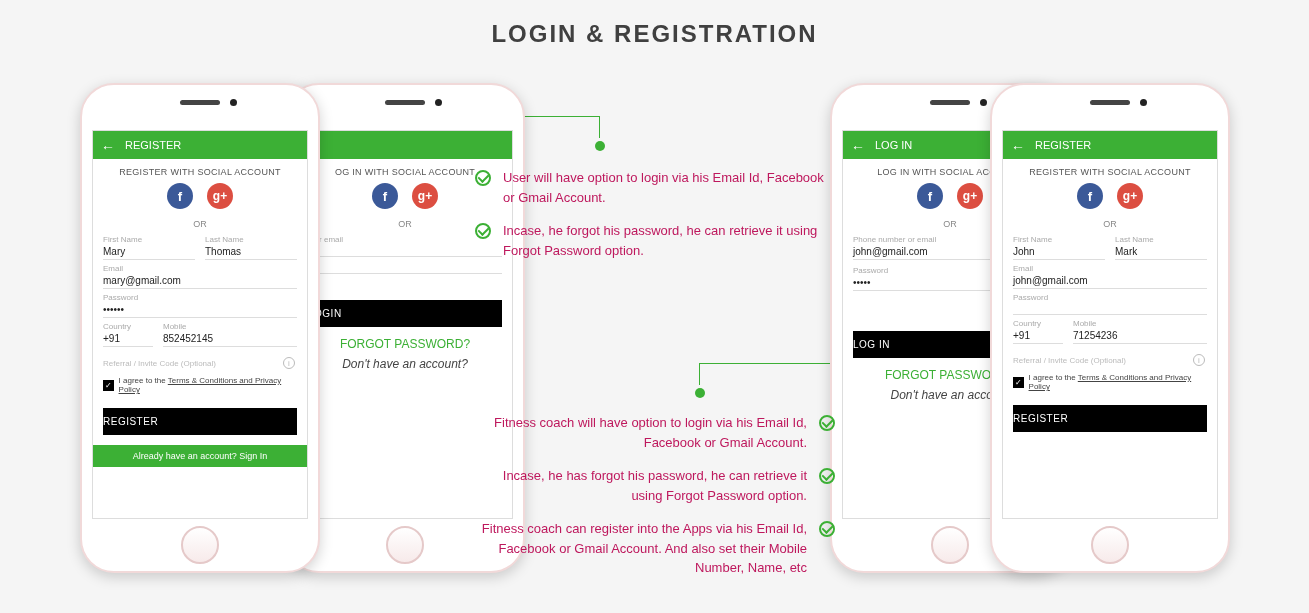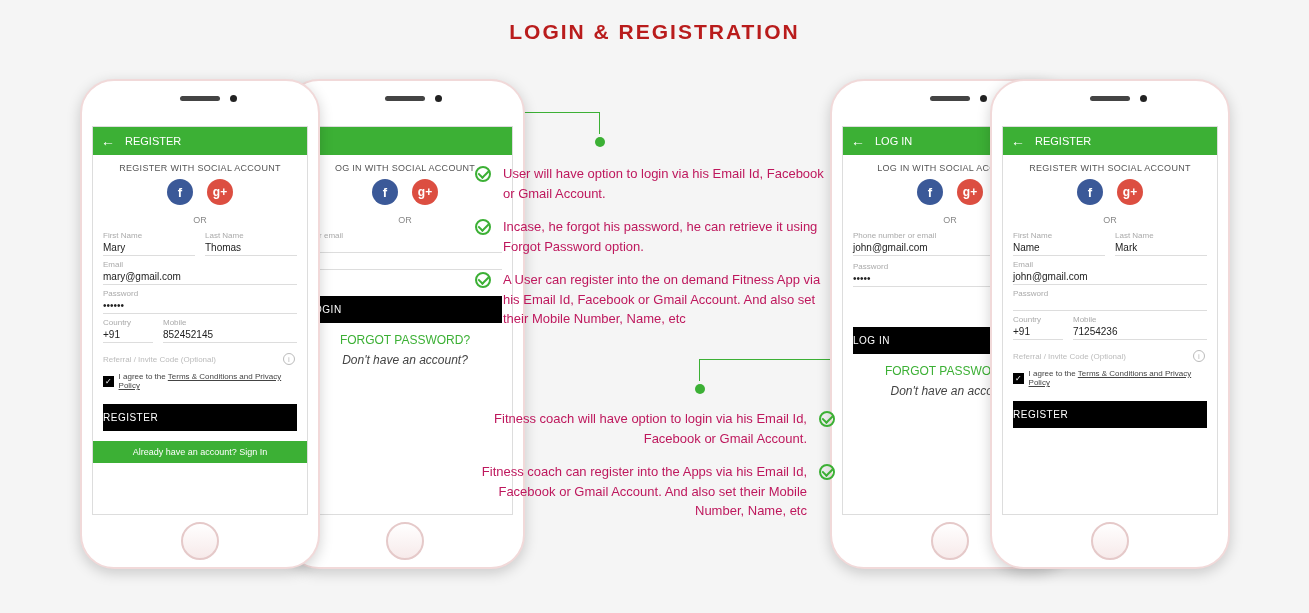--- a/index.html
+++ b/index.html
@@ -6,22 +6,22 @@
   body {
     font-family: Arial, sans-serif;
     background: #f5f5f5;
     width: 1309px;
     height: 613px;
     overflow: hidden;
     position: relative;
   }
   .page-title {
     text-align: center;
-    color: #b91c1c;
-    font-size: 21px;
+    color: #404040;
+    font-size: 24px;
     font-weight: 700;
     letter-spacing: 2px;
     padding-top: 20px;
     font-family: "Arial Black", Arial, sans-serif;
   }
   .stage {
     position: relative;
     width: 100%;
     height: 560px;
   }
@@ -405,21 +405,21 @@
       <div class="social-header">REGISTER WITH SOCIAL ACCOUNT</div>
       <div class="social-row">
         <div class="circle fb">f</div>
         <div class="circle gp">g+</div>
       </div>
       <div class="or">OR</div>
       <div class="form">
         <div class="row2">
           <div class="field">
             <label>First Name</label>
-            <div class="val">Name</div>
+            <div class="val">John</div>
           </div>
           <div class="field">
             <label>Last Name</label>
             <div class="val">Mark</div>
           </div>
         </div>
         <div class="field">
           <label>Email</label>
           <div class="val">john@gmail.com</div>
         </div>
@@ -455,30 +455,30 @@
 
   <div class="features">
     <div class="feat-item">
       <div class="check-ic"></div>
       <div>User will have option to login via his Email Id, Facebook or Gmail Account.</div>
     </div>
     <div class="feat-item">
       <div class="check-ic"></div>
       <div>Incase, he forgot his password, he can retrieve it using Forgot Password option.</div>
     </div>
-    <div class="feat-item">
-      <div class="check-ic"></div>
-      <div>A User can register into the on demand Fitness App via his Email Id, Facebook or Gmail Account. And also set their Mobile Number, Name, etc</div>
-    </div>
   </div>
 
   <div class="features features-bottom">
     <div class="feat-item right">
       <div class="check-ic"></div>
       <div>Fitness coach will have option to login via his Email Id, Facebook or Gmail Account.</div>
     </div>
     <div class="feat-item right">
       <div class="check-ic"></div>
+      <div>Incase, he has forgot his password, he can retrieve it using Forgot Password option.</div>
+    </div>
+    <div class="feat-item right">
+      <div class="check-ic"></div>
       <div>Fitness coach can register into the Apps via his Email Id, Facebook or Gmail Account. And also set their Mobile Number, Name, etc</div>
     </div>
   </div>
 
 </div>
 
 </body></html>

